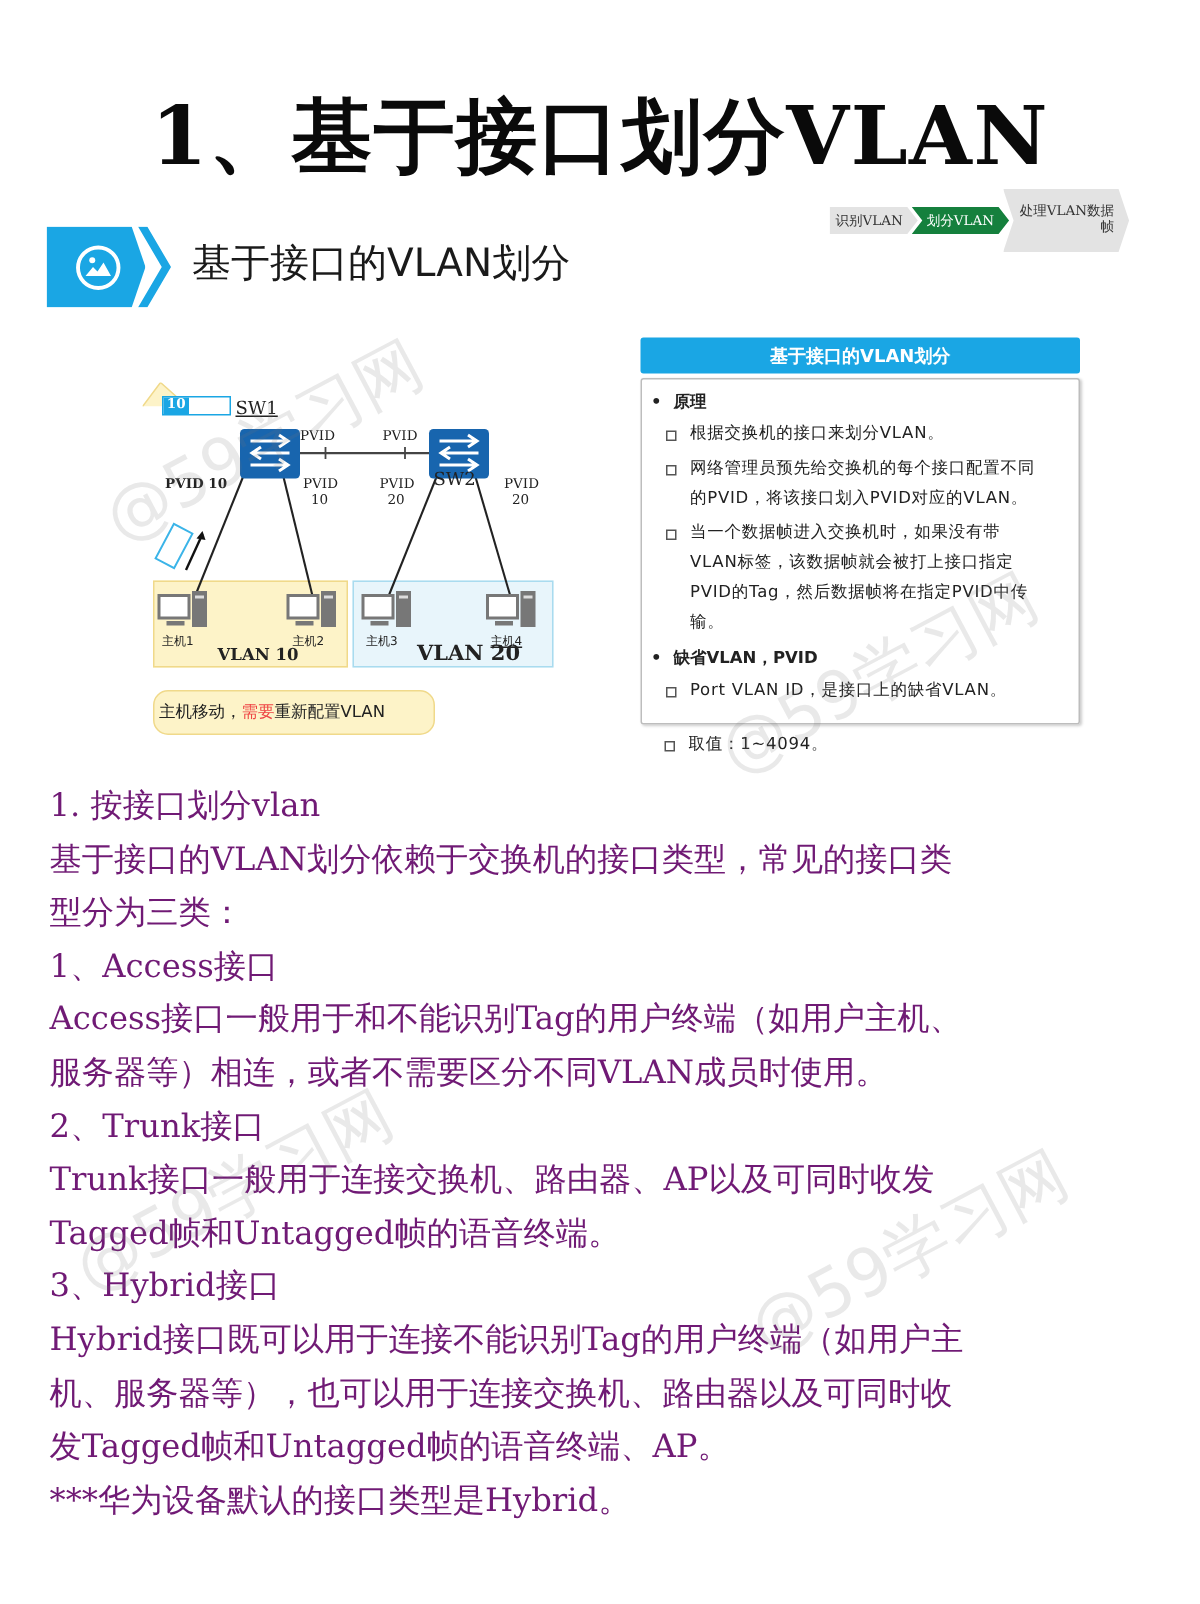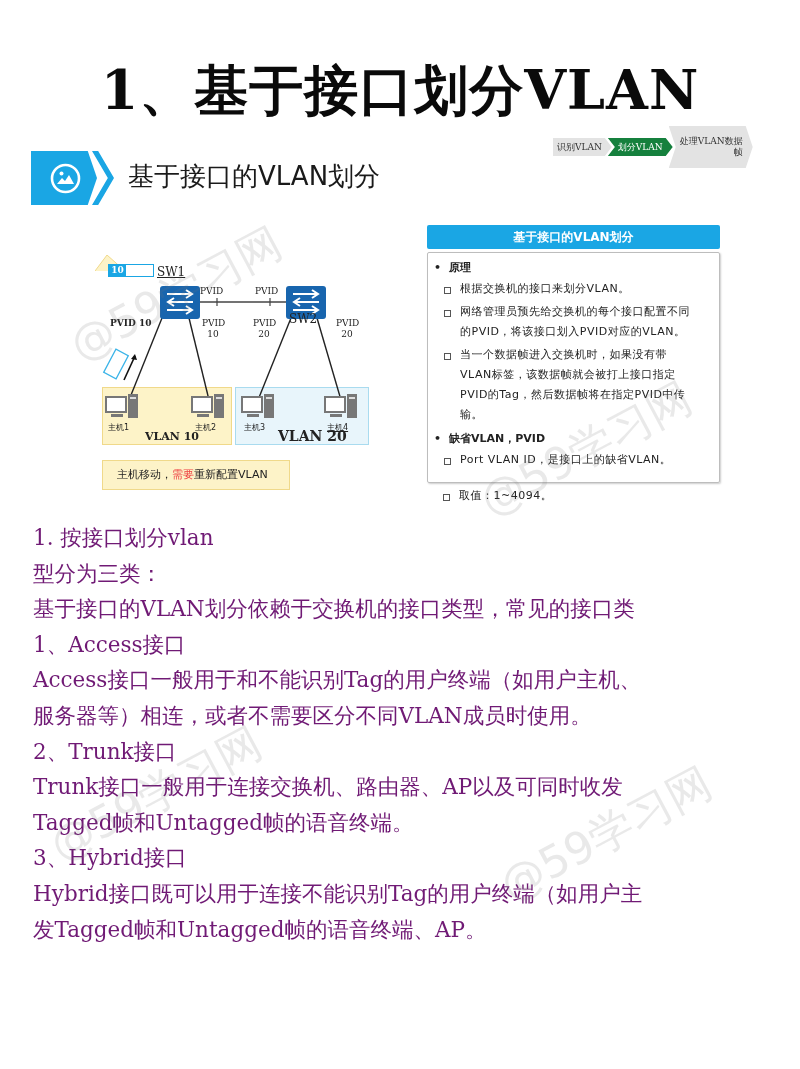--- a/index.html
+++ b/index.html
@@ -42,21 +42,21 @@
   
   .diagram { position: absolute; left: 95px; top: 255px; width: 300px; height: 245px; }
   .diagram svg { position: absolute; left: 0; top: 0; }
   .dtext { position: absolute; font-family: "DejaVu Serif", serif; color: #222; text-align: center; line-height: 11px; }
   .tag10 { position: absolute; left: 13px; top: 9px; width: 46px; height: 13px; border: 1px solid #1aa6e4; background:#fff; }
   .tag10 span { display: block; width: 17px; height: 11px; background: #1aa6e4; color: #fff; font-weight: bold; font-size: 9px; line-height: 11px; text-align: center; font-family: "DejaVu Serif", serif; }
   .vlan10 { position: absolute; left: 7px; top: 132px; width: 130px; height: 58px; background: #fdf3c8; border: 1px solid #f0d98a; }
   .vlan20 { position: absolute; left: 140px; top: 132px; width: 134px; height: 58px; background: #e8f5fb; border: 1px solid #a9dbef; }
   .callout {
     position: absolute; left: 7px; top: 205px; width: 188px; height: 30px; background: #fdf3c8; border: 1px solid #f0d98a;
-    border-radius: 0; font-family: "DejaVu Sans", sans-serif; font-size: 11px; line-height: 28px; padding-left: 14px; color: #222;
+    border-radius: 10px; font-family: "DejaVu Sans", sans-serif; font-size: 11px; line-height: 28px; padding-left: 3px; color: #222;
   }
   .callout-tail { position: absolute; left: 75px; top: 190px; width: 40px; height: 16px; }
   .callout .red { color: #e44; }
 
   
   .panel { position: absolute; left: 427px; top: 225px; width: 293px; }
   .panel-head {
     height: 24px; background: #1aa6e4; color: #fff; text-align: center; font-family: "DejaVu Sans", sans-serif;
     font-weight: bold; font-size: 12px; line-height: 24px; border-radius: 2px;
   }
@@ -193,29 +193,31 @@
     <div class="pb-i"><span>网络管理员预先给交换机的每个接口配置不同</span><br><span>的PVID，将该接口划入PVID对应的VLAN。</span></div>
     <div class="pb-i"><span>当一个数据帧进入交换机时，如果没有带</span><br><span>VLAN标签，该数据帧就会被打上接口指定</span><br><span>PVID的Tag，然后数据帧将在指定PVID中传</span><br><span>输。</span></div>
     <div class="pb-h">缺省VLAN，PVID</div>
     <div class="pb-i">Port VLAN ID，是接口上的缺省VLAN。</div>
   </div>
 </div>
 <div class="pb-i" style="position:absolute;left:433px;top:486px;font-family:'DejaVu Sans',sans-serif;font-size:11px;color:#222;">取值：1~4094。</div>
 
 <div class="article">
   <p>1. 按接口划分vlan</p>
+  <p>基于接口的VLAN划分依赖于交换机的接口类型，常见的接口类</p>
   <p>型分为三类：</p>
-  <p>基于接口的VLAN划分依赖于交换机的接口类型，常见的接口类</p>
   <p>1、Access接口</p>
   <p>Access接口一般用于和不能识别Tag的用户终端（如用户主机、</p>
   <p>服务器等）相连，或者不需要区分不同VLAN成员时使用。</p>
   <p>2、Trunk接口</p>
   <p>Trunk接口一般用于连接交换机、路由器、AP以及可同时收发</p>
   <p>Tagged帧和Untagged帧的语音终端。</p>
   <p>3、Hybrid接口</p>
   <p>Hybrid接口既可以用于连接不能识别Tag的用户终端（如用户主</p>
+  <p>机、服务器等），也可以用于连接交换机、路由器以及可同时收</p>
   <p>发Tagged帧和Untagged帧的语音终端、AP。</p>
+  <p>***华为设备默认的接口类型是Hybrid。</p>
 </div>
 
 <div class="wm" style="left:60px;top:265px;">@59学习网</div>
 <div class="wm" style="left:470px;top:420px;">@59学习网</div>
 <div class="wm" style="left:40px;top:765px;">@59学习网</div>
 <div class="wm" style="left:490px;top:805px;">@59学习网</div>
 
 </body></html>

